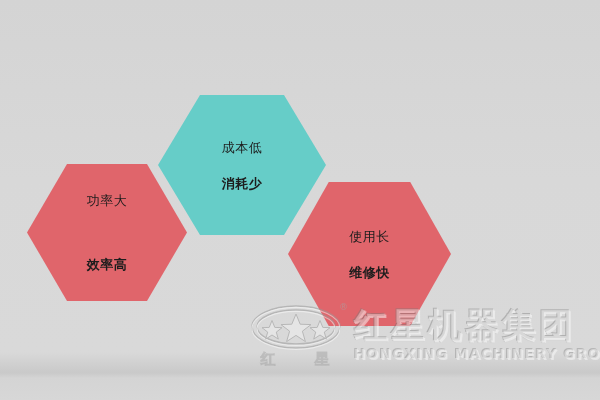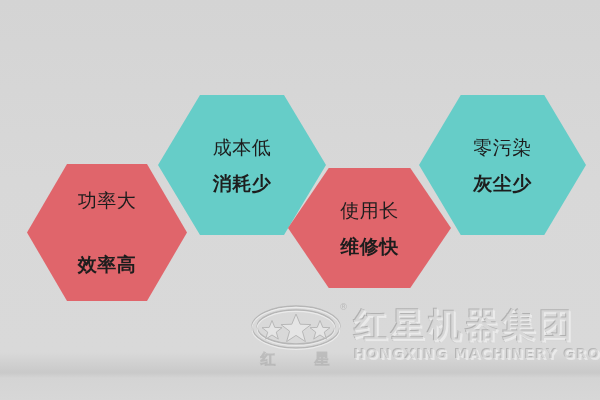--- a/index.html
+++ b/index.html
@@ -44,35 +44,35 @@
     position: absolute;
     display: flex;
     flex-direction: column;
     align-items: center;
     justify-content: center;
     -webkit-clip-path: polygon(25% 0%, 75% 0%, 100% 50%, 75% 100%, 25% 100%, 0% 50%);
     clip-path: polygon(25% 0%, 75% 0%, 100% 50%, 75% 100%, 25% 100%, 0% 50%);
     box-sizing: border-box;
   }
   .hex .line {
-    font-size: 19px;
+    font-size: 13px;
     line-height: 17px;
     letter-spacing: 0.5px;
     color: #1d1d1d;
     white-space: nowrap;
     text-align: right;
   }
   .hex .line + .line {
     margin-top: 19px;
     font-weight: bold;
   }
 
   .hex-1 { left: 27px;  top: 164px; width: 160px; height: 137px; background: #e0656b; gap: 28px; }
   .hex-2 { left: 158px; top: 95px;  width: 168px; height: 140px; background: #66cdc8; }
-  .hex-3 { left: 288px; top: 168px; width: 163px; height: 120px; background: #e0656b; }
+  .hex-3 { left: 288px; top: 182px; width: 163px; height: 144px; background: #e0656b; }
   .hex-4 { left: 419px; top: 95px;  width: 167px; height: 140px; background: #66cdc8; }
 
   
   .watermark {
     position: absolute;
     left: 248px;
     top: 296px;
     width: 344px;
     height: 76px;
     display: flex;
@@ -135,24 +135,20 @@
   <div class="hex hex-2">
     <div class="line">成本低</div>
     <div class="line">消耗少</div>
   </div>
 
   <div class="hex hex-3">
     <div class="line">使用长</div>
     <div class="line">维修快</div>
   </div>
 
-  <div class="hex hex-4">
-    <div class="line">零污染</div>
-    <div class="line">灰尘少</div>
-  </div>
 
   <div class="watermark">
 
     <div class="wm-emblem">
       <svg width="100" height="72" viewBox="0 0 100 72" aria-hidden="true">
         <g fill="none" stroke="#9a9a9a" stroke-width="1.6">
           <ellipse cx="48" cy="29" rx="44" ry="21"></ellipse>
           <ellipse cx="48" cy="29" rx="39" ry="17"></ellipse>
         </g>
         <g fill="none" stroke="#ffffff" stroke-width="1.1" opacity="0.85">

